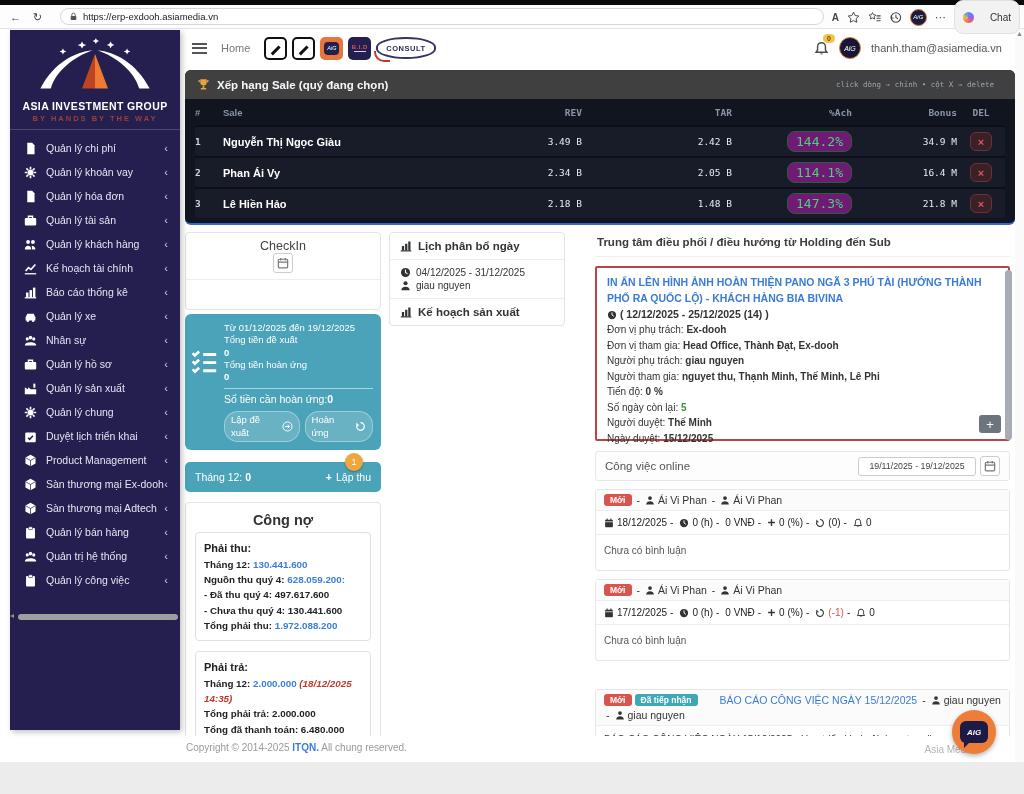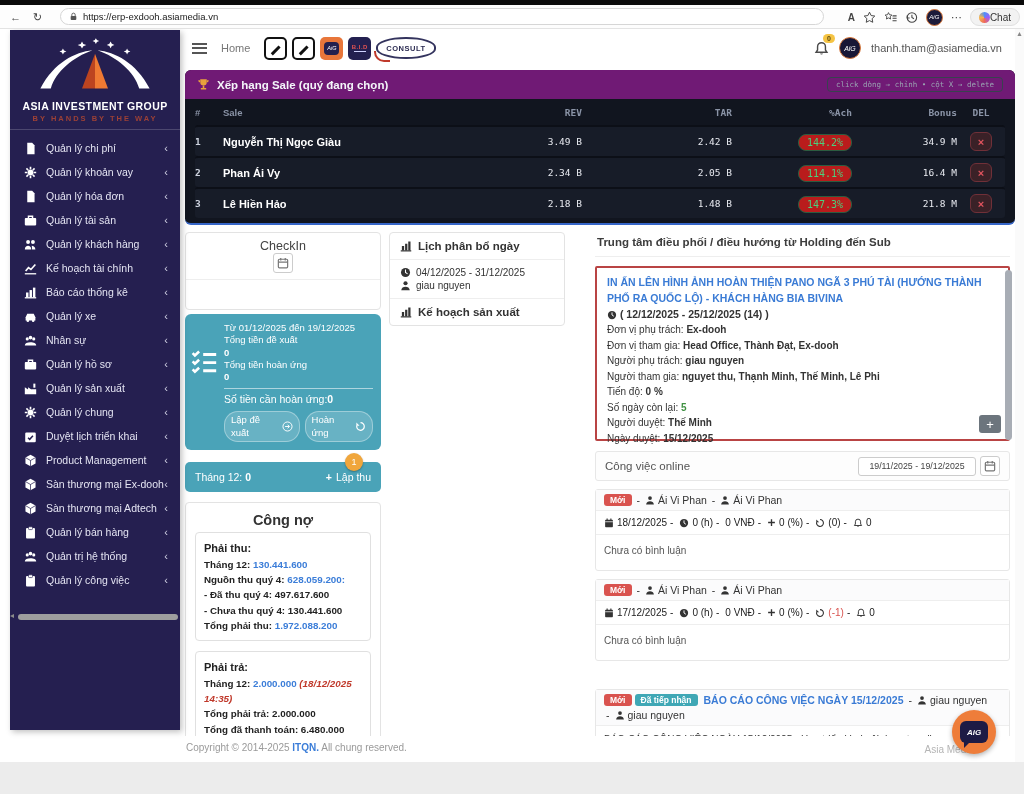--- a/index.html
+++ b/index.html
@@ -11,21 +11,21 @@
   
   .top-strip { position:absolute; left:0; top:0; width:1024px; height:5px; background:#0a0a0a; z-index:50; }
   .toolbar { position:absolute; left:0; top:5px; width:1024px; height:24px; background:#fdfdfd; border-bottom:1px solid #e3e3e3; z-index:50; }
   .tb-left { position:absolute; left:10px; top:3px; display:flex; gap:12px; align-items:center; height:18px; color:#444; font-size:13px; }
   .url-pill { position:absolute; left:60px; right:200px; top:3px; height:17px; border:1px solid #d6d6d6; border-radius:9px; background:#fff; display:flex; align-items:center; gap:5px; padding:0 8px; }
   .url-text { font-size:9.5px; color:#222; }
   .tb-right { position:absolute; right:4px; top:2px; display:flex; gap:8px; align-items:center; height:20px; color:#454545; }
   .tb-ic { font-size:11px; color:#454545; }
   .read-aloud { font-size:10px; font-weight:bold; }
   .tb-avatar { width:17px; height:17px; border-radius:50%; background:#1d1b3a; color:#fff; font-size:6px; font-style:italic; display:flex; align-items:center; justify-content:center; border:1px solid #d87a3e; }
-  .chat-pill { display:flex; align-items:center; gap:0; background:#f2f2f2; border:1px solid #e0e0e0; border-radius:9px; height:18px; padding:0 8px; font-size:10px; color:#333; }
+  .chat-pill { display:flex; align-items:center; gap:16px; background:#f2f2f2; border:1px solid #e0e0e0; border-radius:9px; height:34px; padding:0 8px; font-size:10px; color:#333; }
   .chat-orb { width:11px; height:11px; border-radius:50%; background:conic-gradient(#4f8ff7,#9b5cf7,#ef6a5a,#f5b54b,#4f8ff7); }
   .browser-scroll { position:absolute; right:0; top:28px; width:9px; height:734px; background:#fafafa; z-index:45; }
   .scroll-caret { position:absolute; right:1px; font-size:7px; color:#888; z-index:46; }
 
   
   .below-window { position:absolute; left:0; top:762px; width:1024px; height:32px; background:#ececec; z-index:48; }
 
   
   .sidebar { position:absolute; left:10px; top:30px; width:170px; height:700px; background:#251f50; z-index:30; box-shadow:2px 2px 6px rgba(0,0,0,.25); }
   .brand { padding:6px 8px 6px; text-align:center; border-bottom:1px solid rgba(255,255,255,.18); }
@@ -57,34 +57,34 @@
   .app-consult span { font-size:7.5px; font-weight:bold; color:#2b2b52; letter-spacing:.5px; }
   .app-consult::after { content:""; position:absolute; left:-4px; bottom:-5px; width:14px; height:9px; border:2px solid #c0392b; border-top:none; border-right:none; border-radius:0 0 0 10px; }
   .nav-right { position:absolute; right:14px; top:0; height:40px; display:flex; align-items:center; gap:10px; }
   .bell-wrap { position:relative; color:#4a4a4a; }
   .bell-badge { position:absolute; right:-6px; top:-5px; background:#f5c444; color:#5a4a10; font-size:7px; font-weight:bold; border-radius:6px; padding:1px 4px; }
   .nav-avatar { width:22px; height:22px; border-radius:50%; background:#181635; color:#fff; font-size:7px; font-style:italic; display:flex; align-items:center; justify-content:center; border:1px solid #d87a3e; }
   .nav-email { font-size:11px; color:#555; }
 
   
   .rank { position:absolute; left:185px; top:70px; width:830px; height:155px; background:#11151f; border-radius:6px; border-bottom:2px solid #3666c8; z-index:5; overflow:hidden; }
-  .rank-head { height:29px; display:flex; align-items:center; justify-content:space-between; padding:0 12px; background:#701a75; }
+  .rank-head { height:29px; display:flex; align-items:center; justify-content:space-between; padding:0 12px; background:#404040; }
   .rank-title { display:flex; align-items:center; gap:7px; color:#f4f6fa; font-size:11.5px; font-weight:bold; }
   .rank-hint { border:1px solid #39414f; border-radius:4px; color:#9aa3b2; font-size:7.5px; padding:2px 8px; }
   .rtable { padding:0 10px; }
   .rrow { display:flex; align-items:center; height:26px; }
   .rrow.data { height:31px; background:#171c28; border-top:2px solid #0c0f17; border-radius:3px; }
   .c-rank { width:28px; font-size:9.5px; color:#cfd4df; font-weight:bold; }
   .c-name { flex:1; font-size:11px; color:#fff; font-weight:bold; }
   .c-rev,.c-tar { width:150px; text-align:right; font-size:9.5px; color:#e8eaf0; }
   .c-ach { width:120px; text-align:right; }
   .c-bonus { width:105px; text-align:right; font-size:9.5px; color:#e8eaf0; }
   .c-del { width:48px; text-align:center; }
   .rrow.hdr .c-rank,.rrow.hdr .c-name,.rrow.hdr .c-rev,.rrow.hdr .c-tar,.rrow.hdr .c-ach,.rrow.hdr .c-bonus,.rrow.hdr .c-del { color:#8b94a7; font-size:9.5px; font-weight:bold; }
-  .ach-badge { display:inline-block; border:1px solid #2c5c40; background:#b91c1c; color:#4cd07d; font-size:10px; border-radius:8px; padding:2px 8px; }
+  .ach-badge { display:inline-block; border:1px solid #2c5c40; background:#701a75; color:#4cd07d; font-size:13px; border-radius:8px; padding:2px 8px; }
   .del-btn { display:inline-flex; align-items:center; justify-content:center; width:22px; height:19px; background:#3a2127; border:1px solid #703038; border-radius:6px; color:#e0545e; font-size:11px; font-weight:bold; cursor:pointer; }
 
   
   .col1 { position:absolute; left:185px; top:232px; width:196px; z-index:5; }
   .col2 { position:absolute; left:389px; top:232px; width:176px; z-index:5; }
   .col3 { position:absolute; left:595px; top:234px; width:415px; height:502px; z-index:5; overflow:hidden; }
 
   .card { background:#fff; border:1px solid #e3e3e3; border-radius:4px; }
   
   .checkin-head { display:flex; align-items:center; justify-content:space-between; padding:6px 9px;flex-direction:column; }
@@ -133,21 +133,21 @@
   .online-title { font-size:11.5px; color:#555; }
   .online-right { display:flex; gap:4px; align-items:center; }
   .date-input { width:118px; height:19px; border:1px solid #ccc; border-radius:3px; font-size:8.8px; text-align:center; color:#444; font-family:"Liberation Sans",sans-serif; }
   .entry { border:1px solid #e7e7e7; border-radius:3px; background:#fff; margin-top:8px; }
   .entry-head { background:#fbfbfc; border-bottom:1px solid #eee; padding:4px 8px; font-size:10.5px; color:#333; display:flex; align-items:center; flex-wrap:wrap; gap:3px; }
   .badge-new { background:#d9534f; color:#fff; font-size:8.5px; font-weight:bold; border-radius:3px; padding:1px 6px; }
   .badge-recv { background:#3fa7b5; color:#fff; font-size:8.5px; font-weight:bold; border-radius:3px; padding:1px 6px; }
   .badge-new:empty,.badge-recv:empty { display:none; }
   .head-seg { display:inline-flex; align-items:center; gap:3px; }
   .head-seg::before { content:" - "; margin:0 2px; color:#333; }
-  .entry-link { color:#3a7bd5; font-weight:bold; font-size:10.5px; margin-left:3px; }
+  .entry-link { color:#3a7bd5; font-weight:normal; font-size:10.5px; margin-left:19px; }
   .entry-meta { border-bottom:1px solid #eee; padding:6px 8px; font-size:10px; color:#222; display:flex; align-items:center; flex-wrap:wrap; }
   .meta-seg { display:inline-flex; align-items:center; gap:3px; }
   .meta-seg + .meta-seg::before { content:" - "; margin:0 3px; }
   .meta-seg .neg { color:#d9534f; }
   .entry-comment { padding:10px 8px 14px; font-size:10px; color:#555; }
   .entry-body { padding:6px 8px; font-size:10px; color:#333; line-height:1.5; max-height:46px; overflow:hidden; }
 
   
   .footer { position:absolute; left:180px; top:736px; width:836px; height:26px; background:#fff; z-index:20; }
   .footer-text { position:absolute; left:6px; top:6px; font-size:10px; color:#9a9a9a; }

